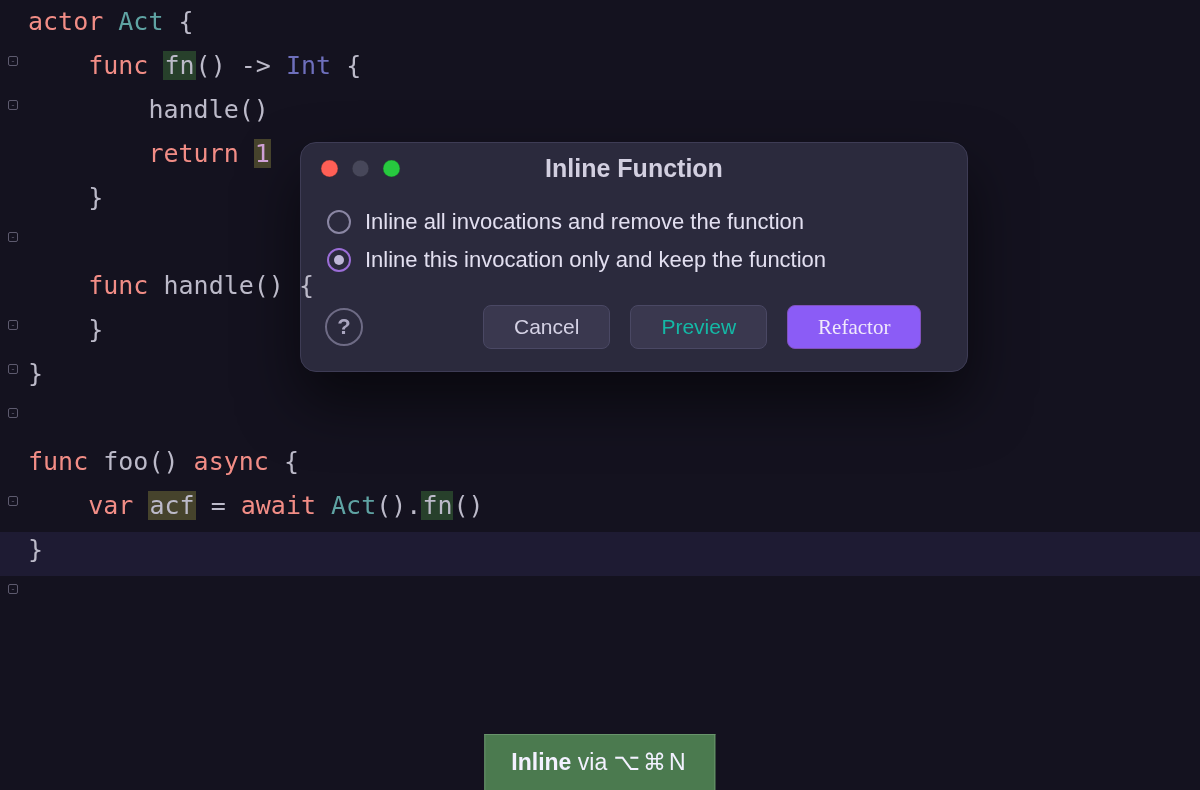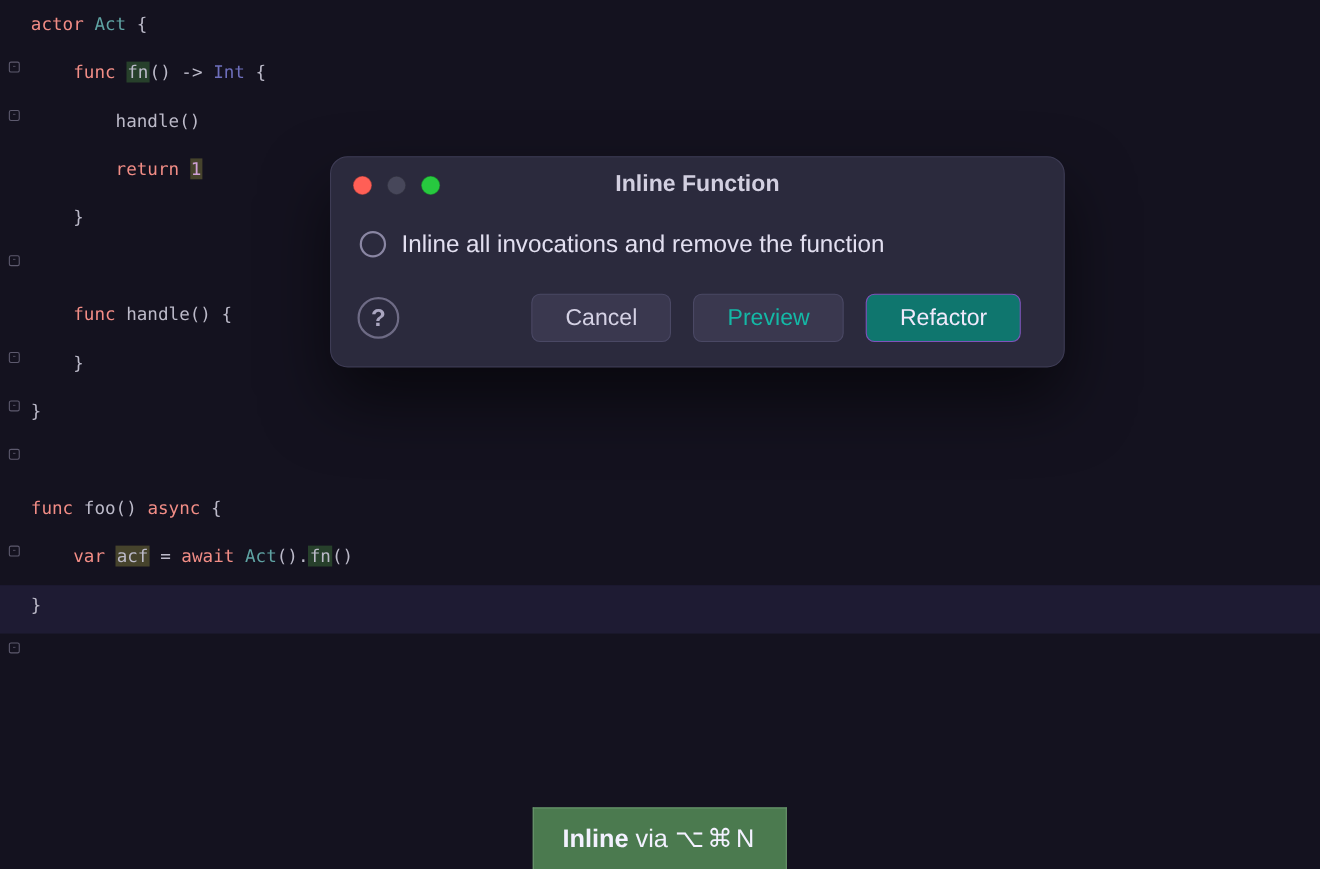--- a/index.html
+++ b/index.html
@@ -39,21 +39,21 @@
     color: #5d5a6e;
   }
   .fold.box::before { content: "-"; display:block; transform: translateY(-0.5px); }
 
   .codewrap {
     position: absolute;
     left: 28px; top: 0; right: 0;
   }
   pre.code {
     font-family: inherit;
-    font-size: 16px;
+    font-size: 25px;
     line-height: 44px;
     color: #c8c4d8;
     white-space: pre;
   }
   .kw   { color: #f28d86; }            
   .ty   { color: #6e6fbc; }            
   .fnC  { color: #5fa3a3; }            
   .id   { color: #bcbac9; }
   .punc { color: #bcbac9; }
   .num  { color: #cfa0d6; }
@@ -95,21 +95,21 @@
     padding-left: 20px;
   }
   .tl { width: 17px; height: 17px; border-radius: 50%; box-shadow: inset 0 0 0 .5px rgba(0,0,0,.3); }
   .tl.red    { background: #ff5f56; }
   .tl.yellow { background: #47475a; }
   .tl.green  { background: #27c93f; }
   .titlebar .title {
     position: absolute;
     left: 0; right: 0;
     text-align: center;
-    font-size: 21px;
+    font-size: 25px;
     font-weight: 600;
     color: #d2cfe0;
     pointer-events: none;
   }
 
   .dlg-body { padding: 10px 26px 6px 26px; }
   .dlg-label { font-size: 22px; color: #c2bed4; margin-bottom: 18px; }
 
   .radio-row {
     display: flex;
@@ -160,23 +160,24 @@
     border-radius: 8px;
     font-size: 21px;
     display: flex; align-items: center; justify-content: center;
     border: 1px solid #4a4864;
     background: #3a384f;
     color: #d4d1e4;
     cursor: pointer;
   }
   .btn.disabled { color: #14b8a6; cursor: default; }
   .btn.primary {
-    background: #0f766e;
+    background: #8b5cf6;
     border-color: #8052bc;
     color: #f0e9fb;
+    font-family: Liberation Serif, serif;
   }
 
   
   .hint {
     position: absolute;
     bottom: 0; left: 50%;
     transform: translateX(-50%);
     background: #4b7a4f;
     color: #f3f1ff;
     font-family: -apple-system, "Segoe UI", sans-serif;
@@ -234,20 +235,24 @@
     </div>
     <div class="title">Inline Function</div>
   </div>
 
   <div class="dlg-body">
 
     <div class="radio-row">
       <span class="radio" id="radio0"></span>
       <span>Inline all invocations and remove the function</span>
     </div>
+    <div class="radio-row">
+      <span class="radio sel" id="radio1"></span>
+      <span>Inline this invocation only and keep the function</span>
+    </div>
   </div>
 
   <div class="dlg-buttons">
     <div class="help">
       <span>?</span>
     </div>
     <div style="width:80px"></div>
     <div class="btn">
       <span>Cancel</span>
     </div>

